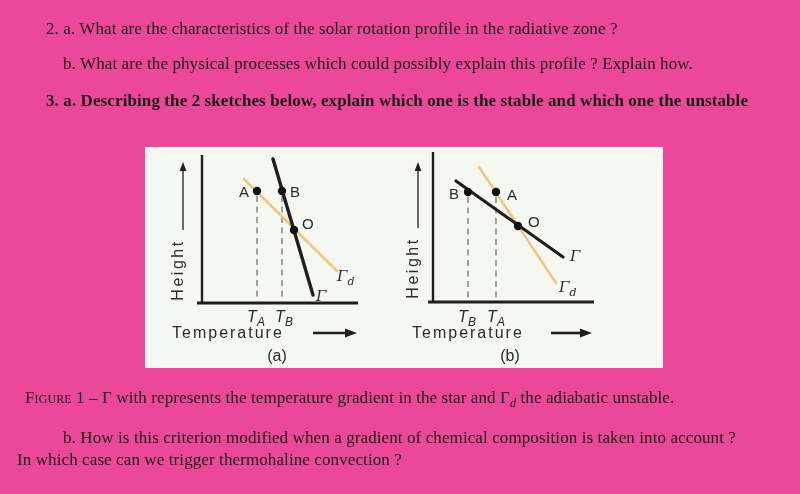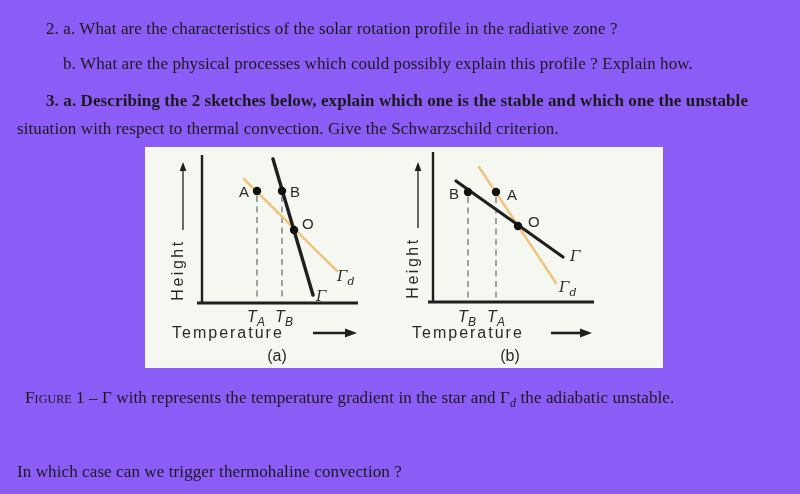--- a/index.html
+++ b/index.html
@@ -1,18 +1,18 @@
 <!DOCTYPE html>
 <html><head>
 <meta charset="utf-8">
 <style>
   html,body { margin:0; padding:0; background:#ffffff; }
   .page {
     position:relative; width:800px; height:494px;
-    background:#8b5cf6; overflow:hidden;
+    background:#ec4899; overflow:hidden;
     font-family:"Liberation Serif", serif; color:#1a1a1a;
   }
   .line { position:absolute; font-size:17px; white-space:nowrap; letter-spacing:0.1px; }
   .smallcaps { font-variant:small-caps;margin-top:36px; }
   .caption sub { font-style:italic; font-size:12px; }
   .figure-wrap { position:absolute; left:145px; top:145px; width:520px; height:226px; }
   svg text { user-select:none; }
   .figlbl  { font-family:"Liberation Sans", sans-serif; font-size:15px; fill:#2a2a2a; }
   .axislbl { font-family:"Liberation Sans", sans-serif; font-size:16px; fill:#2a2a2a; }
   .ticklbl { font-family:"Liberation Sans", sans-serif; font-size:16px; font-style:italic; fill:#2a2a2a; }
@@ -20,21 +20,20 @@
 </style>
 </head>
 <body>
 
 <div class="page">
 
   <div class="line" style="left:46px; top:19px;">2. a. What are the characteristics of the solar rotation profile in the radiative zone ?</div>
   <div class="line" style="left:63px; top:54px;">b. What are the physical processes which could possibly explain this profile ? Explain how.</div>
 
   <div class="line" style="left:46px; top:91px;font-weight:bold;">3. a. Describing the 2 sketches below, explain which one is the stable and which one the unstable</div>
-  <div class="line" style="left:17px; top:119px;">situation with respect to thermal convection. Give the Schwarzschild criterion.</div>
 
   <div class="figure-wrap">
     <svg width="520" height="226" viewBox="145 145 520 226" xmlns="http://www.w3.org/2000/svg">
 
       <rect x="145" y="147" width="518" height="221" fill="#f5f7f1"></rect>
 
       <g>
         <line x1="202" y1="155" x2="202" y2="304" stroke="#1f1f1f" stroke-width="2.4"></line>
         <line x1="197" y1="303" x2="358" y2="303" stroke="#1f1f1f" stroke-width="3"></line>
 
@@ -101,15 +100,16 @@
         <line x1="551" y1="333" x2="581" y2="333" stroke="#1f1f1f" stroke-width="2.6"></line>
         <polygon points="592,333 580,328.6 580,337.4" fill="#1f1f1f"></polygon>
 
         <text class="axislbl" x="510" y="361" text-anchor="middle">(b)</text>
       </g>
     </svg>
   </div>
 
   <div class="line caption" style="left:25px; top:388px;"><span class="smallcaps">Figure</span><span> 1 – </span><span>Γ</span><span> with represents the temperature gradient in the star and </span><span>Γ</span><sub>d</sub><span> the adiabatic unstable.</span></div>
 
-  <div class="line" style="left:17px; top:450px;margin-top:12px;">In which case can we trigger thermohaline convection ?</div>
+  <div class="line" style="left:63px; top:428px;">b. How is this criterion modified when a gradient of chemical composition is taken into account ?</div>
+  <div class="line" style="left:17px; top:450px;">In which case can we trigger thermohaline convection ?</div>
 
 </div>
 
 </body></html>

